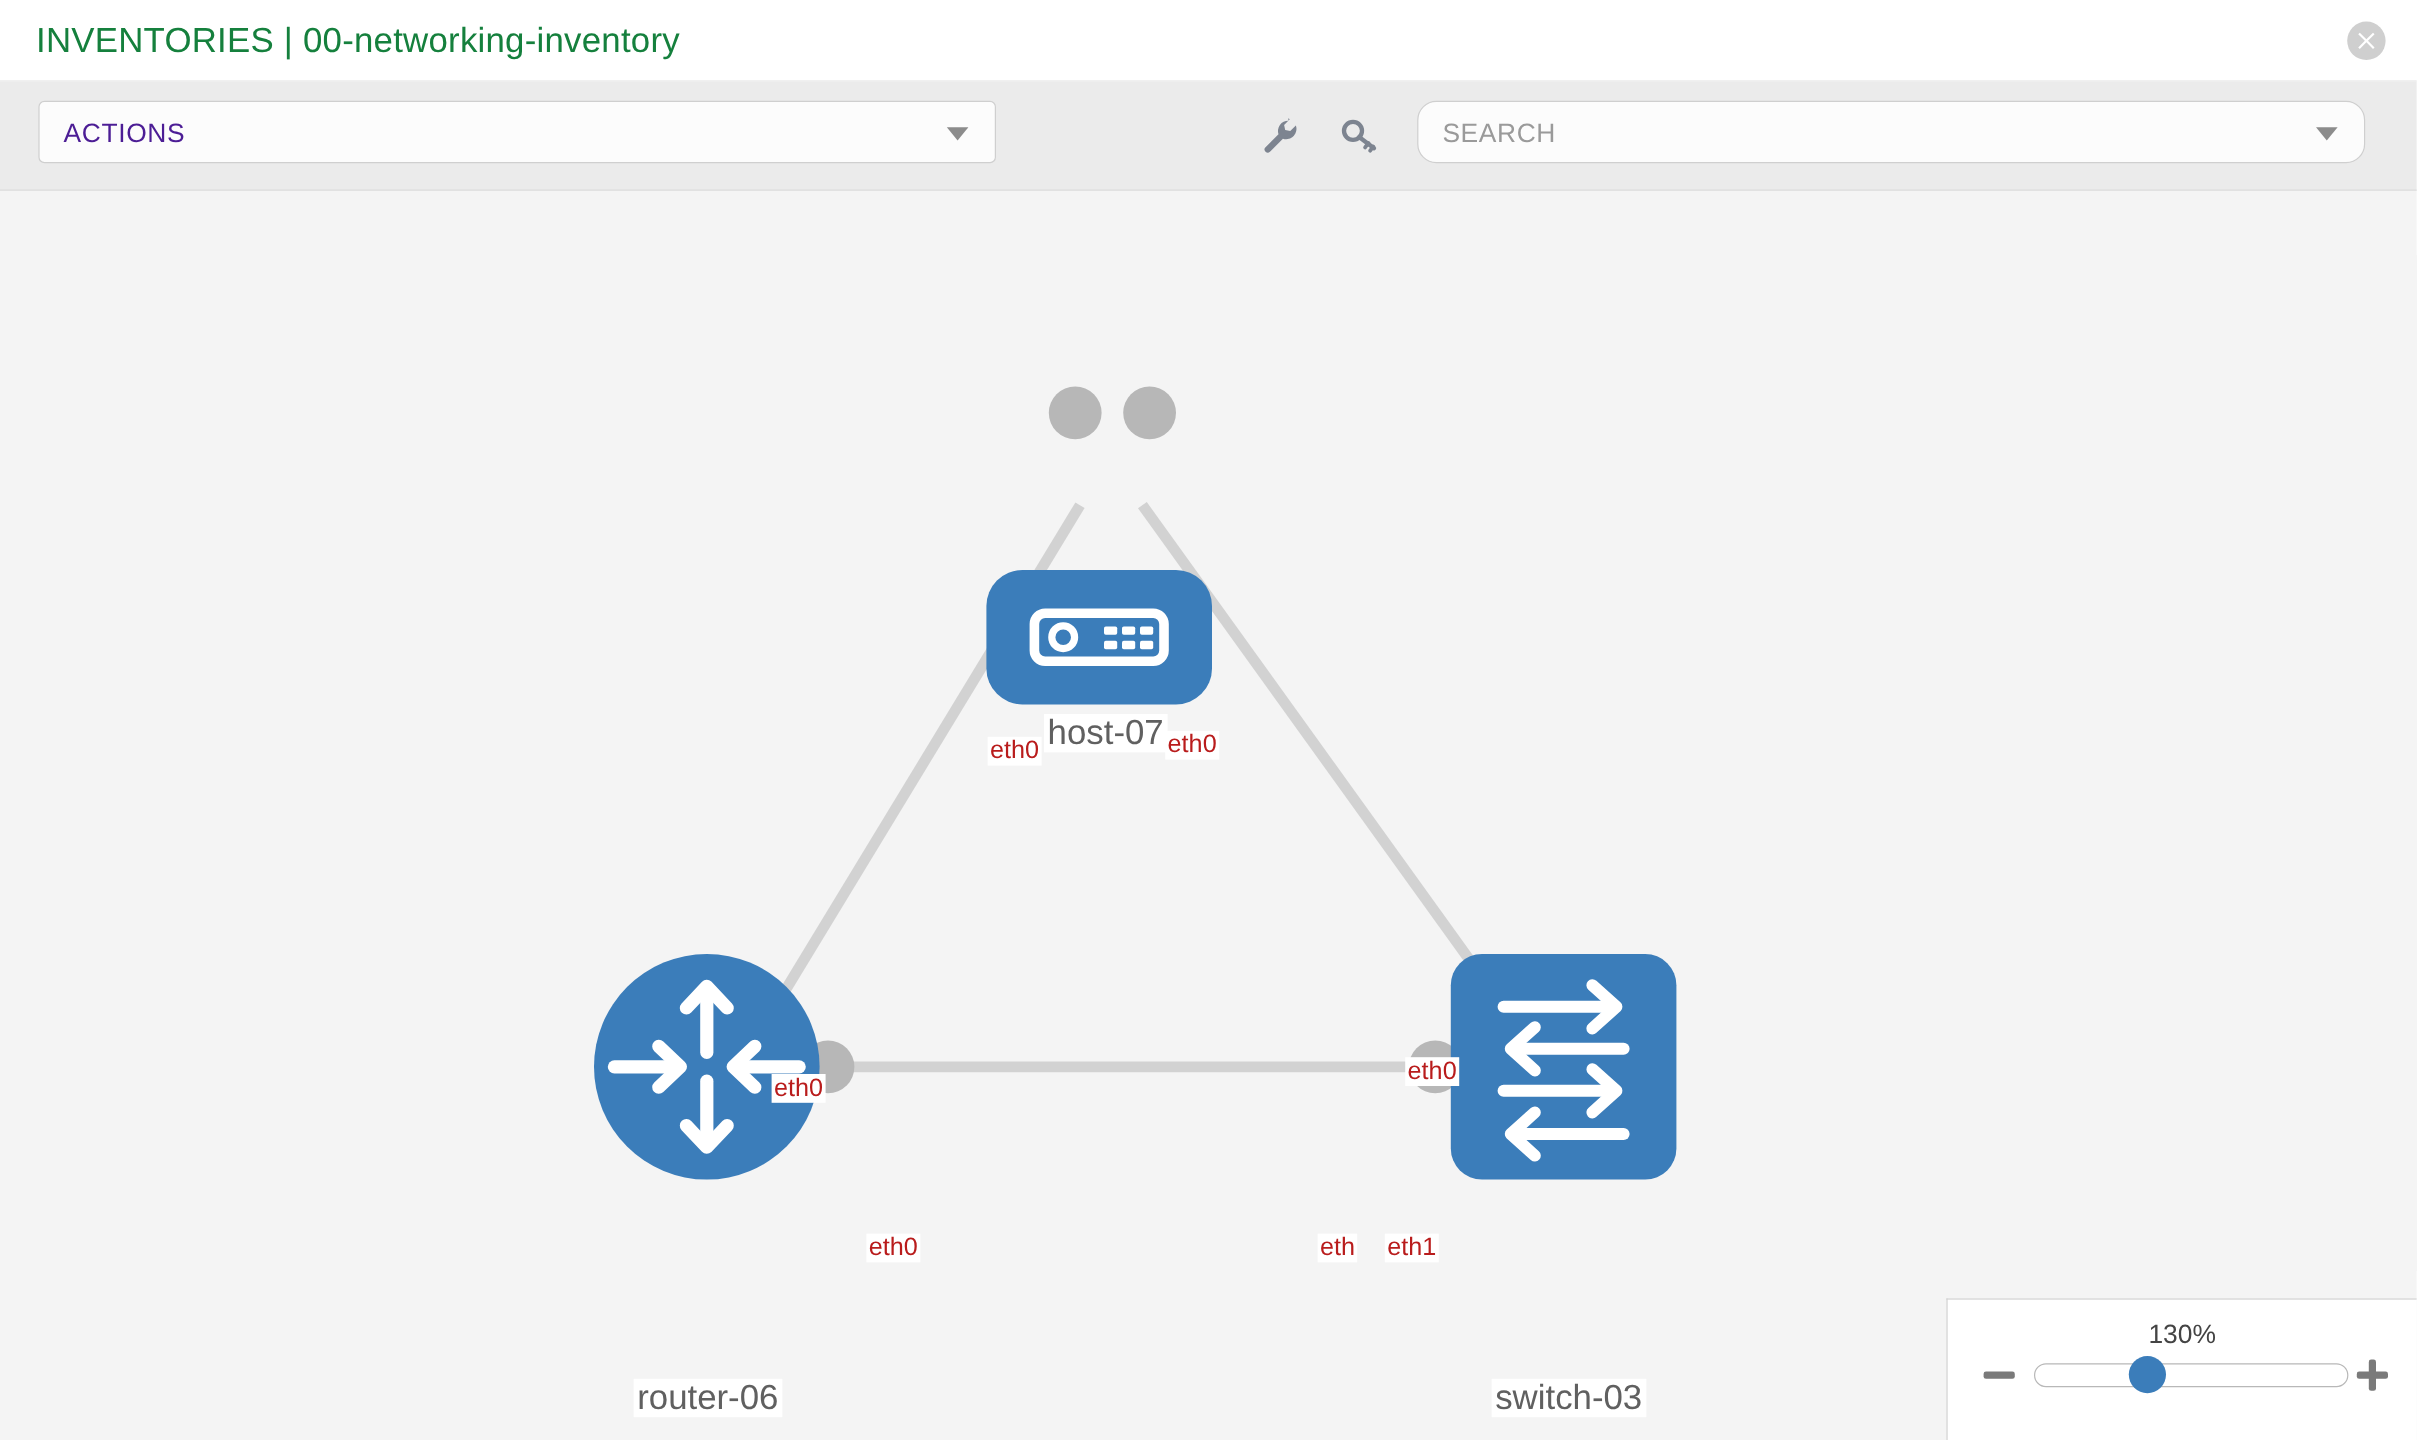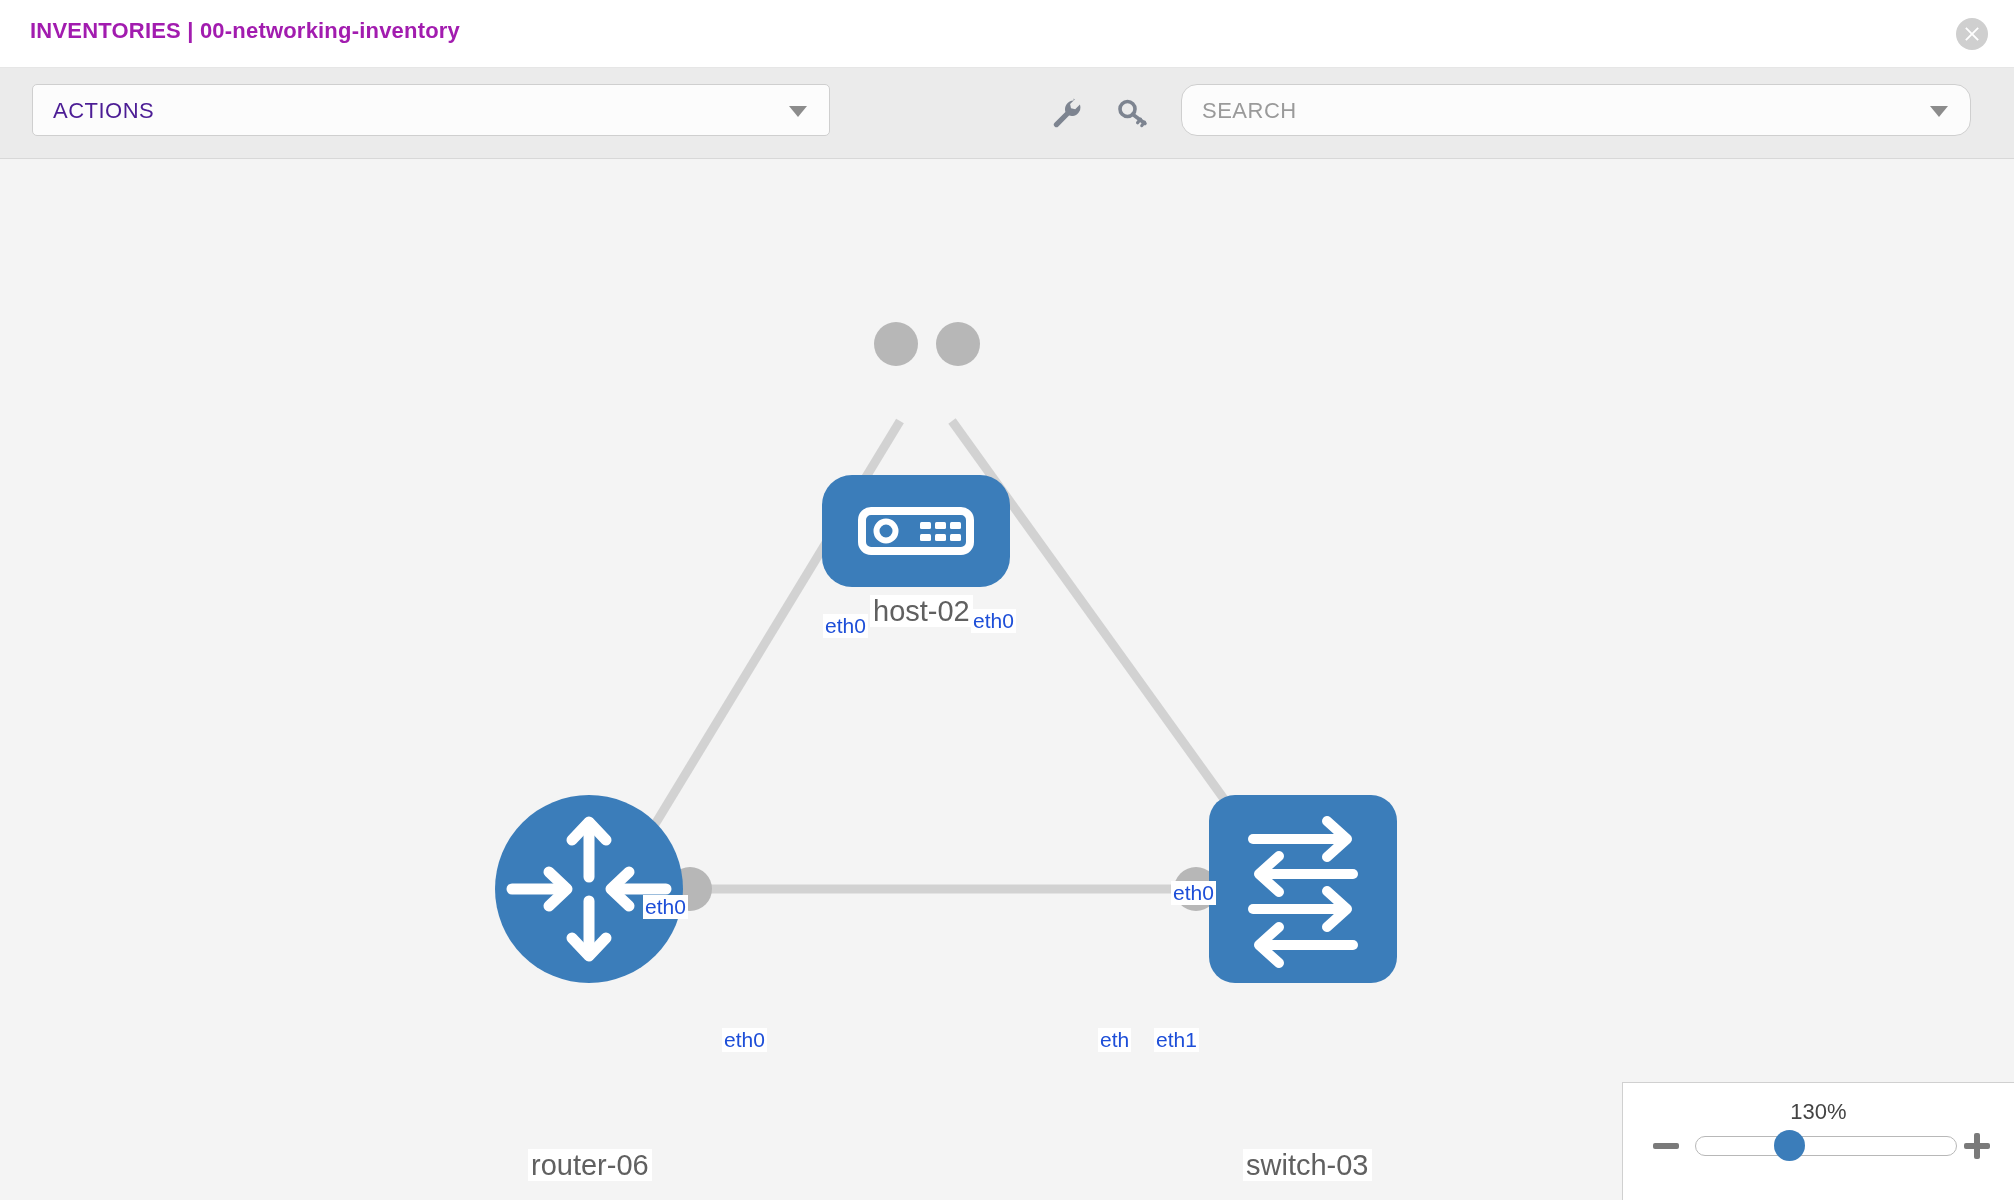--- a/index.html
+++ b/index.html
@@ -28,23 +28,23 @@
     width: 2014px;
     height: 68px;
     background: #ffffff;
     border-bottom: 1px solid #e6e6e6;
     box-sizing: border-box;
   }
   .header-title {
     position: absolute;
     left: 30px;
     top: 18px;
-    font-size: 22px;
-    font-weight: bold;
-    color: #a21caf;
+    font-size: 29px;
+    font-weight: normal;
+    color: #15803d;
     letter-spacing: 0.2px;
     white-space: nowrap;
   }
   .close-btn {
     position: absolute;
     right: 26px;
     top: 18px;
     width: 32px;
     height: 32px;
     border-radius: 50%;
@@ -148,21 +148,21 @@
     white-space: nowrap;
     line-height: 1.05;
   }
   .node-label.big {
     font-size: 29px;
     padding: 1px 3px;
   }
   .iface-label {
     position: absolute;
     background: #ffffff;
-    color: #1d4ed8;
+    color: #b91c1c;
     font-size: 21px;
     white-space: nowrap;
     padding: 1px 2px;
     line-height: 1.05;
   }
 
   
   .zoom-panel {
     position: absolute;
     left: 1622px;
@@ -332,21 +332,21 @@
           <path d="M1327 732 L1347 750 L1327 768"></path>
 
           <path d="M1353 786 L1261 786"></path>
           <path d="M1279 768 L1259 786 L1279 804"></path>
         </g>
       </g>
     </svg>
 
     <div class="iface-label" style="left:823px; top:455px;">eth0</div>
 
-    <div class="node-label big" style="left:870px; top:436px;">host-02</div>
+    <div class="node-label big" style="left:870px; top:436px;">host-07</div>
 
     <div class="iface-label" style="left:971px; top:450px;">eth0</div>
 
     <div class="iface-label" style="left:643px; top:736px;">eth0</div>
 
     <div class="iface-label" style="left:1171px; top:722px;">eth0</div>
 
     <div class="iface-label" style="left:722px; top:869px;">eth0</div>
 
     <div class="iface-label" style="left:1098px; top:869px;">eth</div>

